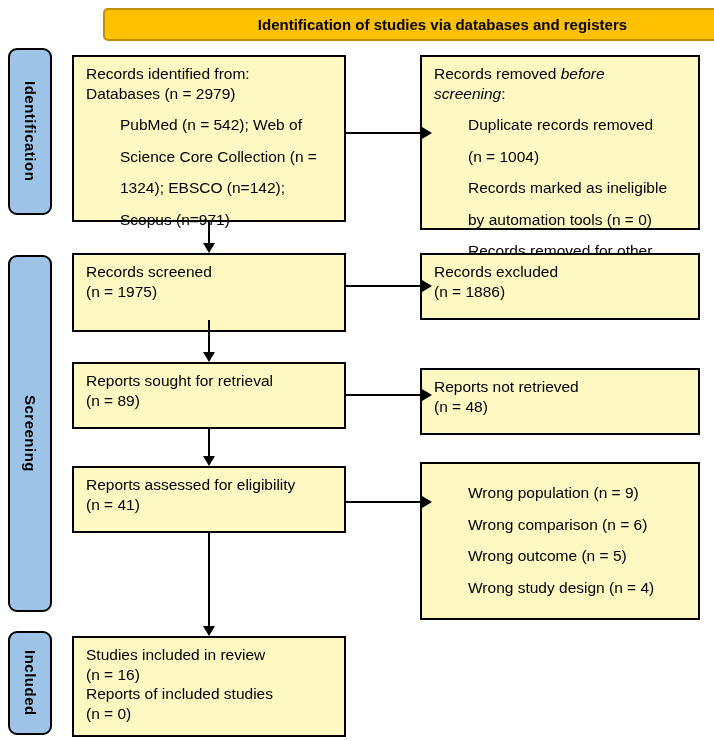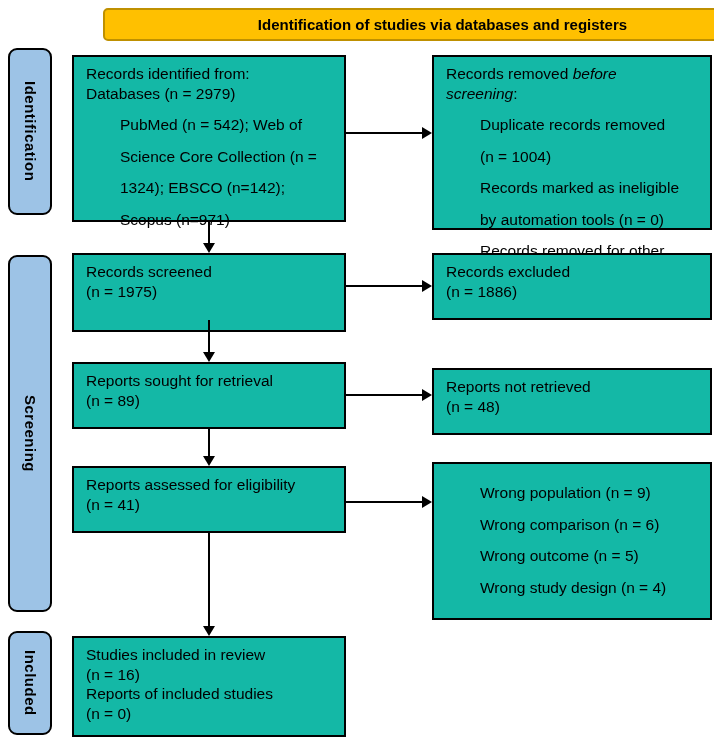--- a/index.html
+++ b/index.html
@@ -37,28 +37,28 @@
     font-size: 15px; font-weight: bold;
     letter-spacing: 0.5px;
   }
   .tab-identification { top: 48px;  height: 167px; }
   .tab-screening      { top: 255px; height: 357px; }
   .tab-included       { top: 631px; height: 104px; }
 
   .fbox {
     position: absolute;
     box-sizing: border-box;
-    background: #14b8a6;
+    background: #fef9c3;
     border: 2px solid #000000;
     padding: 7px 20px 6px 12px;
     font-size: 15.5px;
     line-height: 1.26;
   }
   .col-left  { left: 72px;  width: 274px; }
-  .col-right { left: 432px; width: 280px; }
+  .col-right { left: 420px; width: 280px; }
   .b1 { top: 55px;  height: 167px; }
   .b2 { top: 253px; height: 79px; }
   .b3 { top: 362px; height: 67px; }
   .b4 { top: 466px; height: 67px; }
   .b5 { top: 636px; height: 101px; }
   .r1 { top: 55px;  height: 175px; }
   .r2 { top: 253px; height: 67px; }
   .r3 { top: 362px; height: 67px; margin-top: 6px; }
   .r4 { top: 462px; height: 158px; }
 

